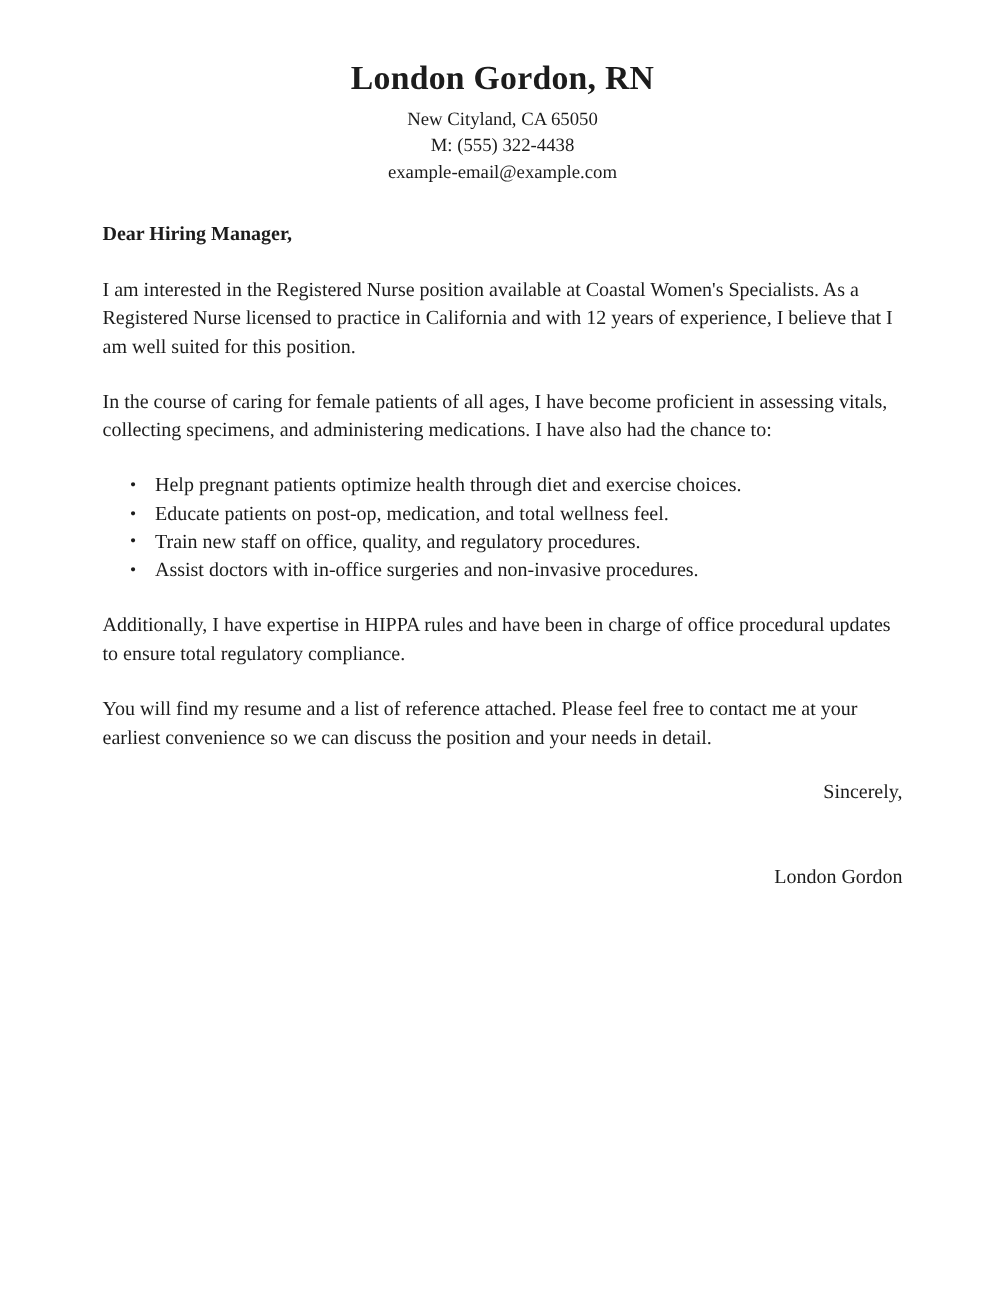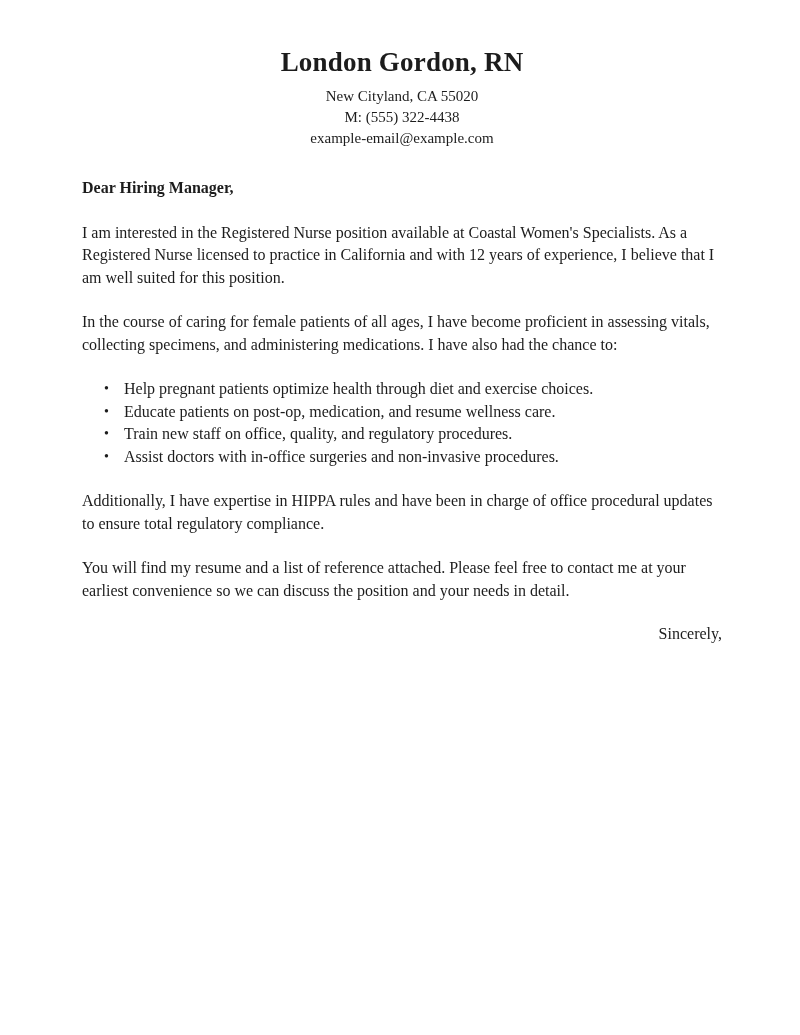--- a/index.html
+++ b/index.html
@@ -75,51 +75,52 @@
     margin: 45px 0 0 0;
   }
 </style>
 </head>
 <body>
 
 <div class="page">
 
   <div class="letter-header">
     <div class="letter-name">London Gordon, RN</div>
-    <div class="contact-line">New Cityland, CA 55020</div>
+    <div class="contact-line">New Cityland, CA 65050</div>
     <div class="contact-line">M: (555) 322-4438</div>
     <div class="contact-line">example-email@example.com</div>
   </div>
 
   <p class="greeting">Dear Hiring Manager,</p>
 
   <p class="para">I am interested in the Registered Nurse position available at Coastal Women's Specialists. As a Registered Nurse licensed to practice in California and with 12 years of experience, I believe that I am well suited for this position.</p>
 
   <p class="para">In the course of caring for female patients of all ages, I have become proficient in assessing vitals, collecting specimens, and administering medications. I have also had the chance to:</p>
 
   <ul class="bullet-list">
     <li>
       <span class="bullet-dot">•</span>
       <span class="bullet-text">Help pregnant patients optimize health through diet and exercise choices.</span>
     </li>
     <li>
       <span class="bullet-dot">•</span>
-      <span class="bullet-text">Educate patients on post-op, medication, and resume wellness care.</span>
+      <span class="bullet-text">Educate patients on post-op, medication, and total wellness feel.</span>
     </li>
     <li>
       <span class="bullet-dot">•</span>
       <span class="bullet-text">Train new staff on office, quality, and regulatory procedures.</span>
     </li>
     <li>
       <span class="bullet-dot">•</span>
       <span class="bullet-text">Assist doctors with in-office surgeries and non-invasive procedures.</span>
     </li>
   </ul>
 
   <p class="para">Additionally, I have expertise in HIPPA rules and have been in charge of office procedural updates to ensure total regulatory compliance.</p>
 
   <p class="para-tight">You will find my resume and a list of reference attached. Please feel free to contact me at your earliest convenience so we can discuss the position and your needs in detail.</p>
 
   <div class="signoff-block">
     <p class="signoff">Sincerely,</p>
+    <p class="signature">London Gordon</p>
   </div>
 
 </div>
 
 </body></html>

